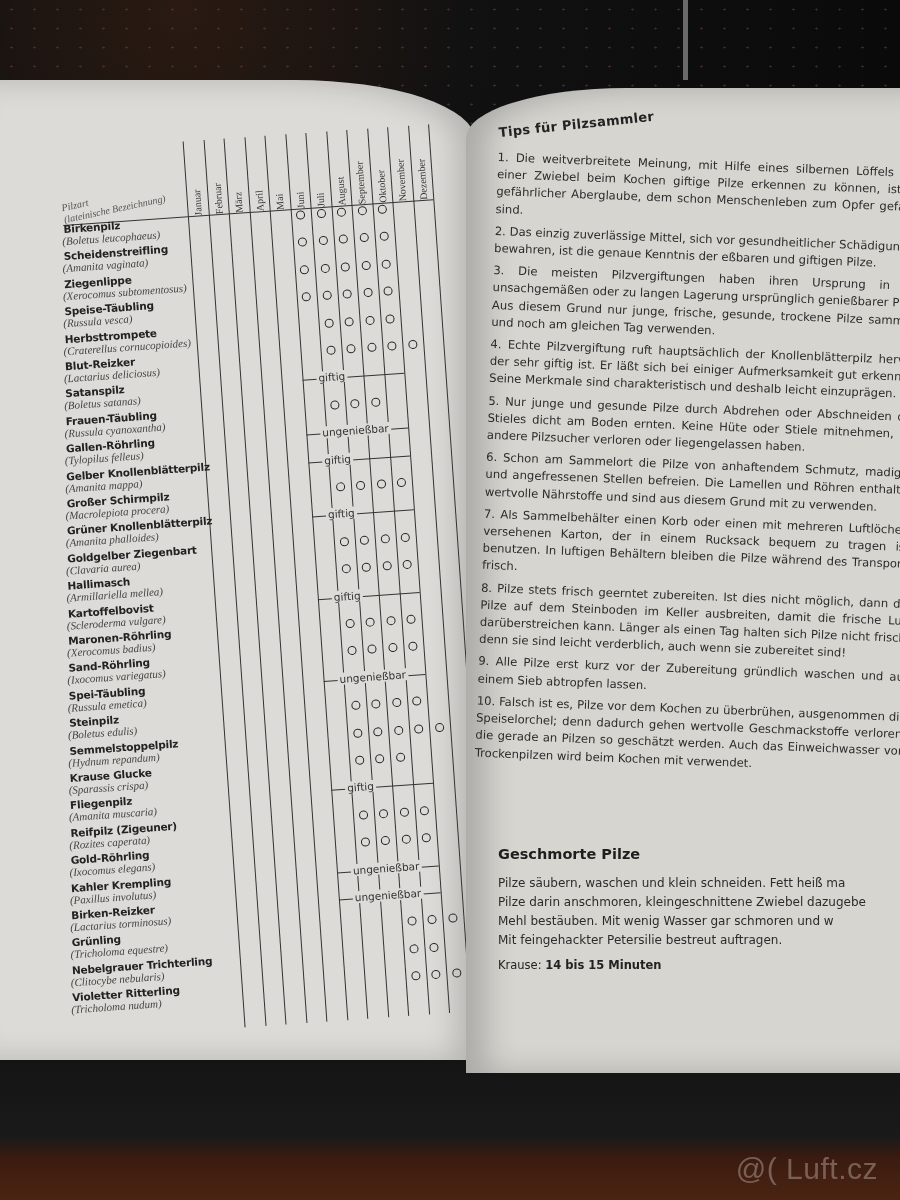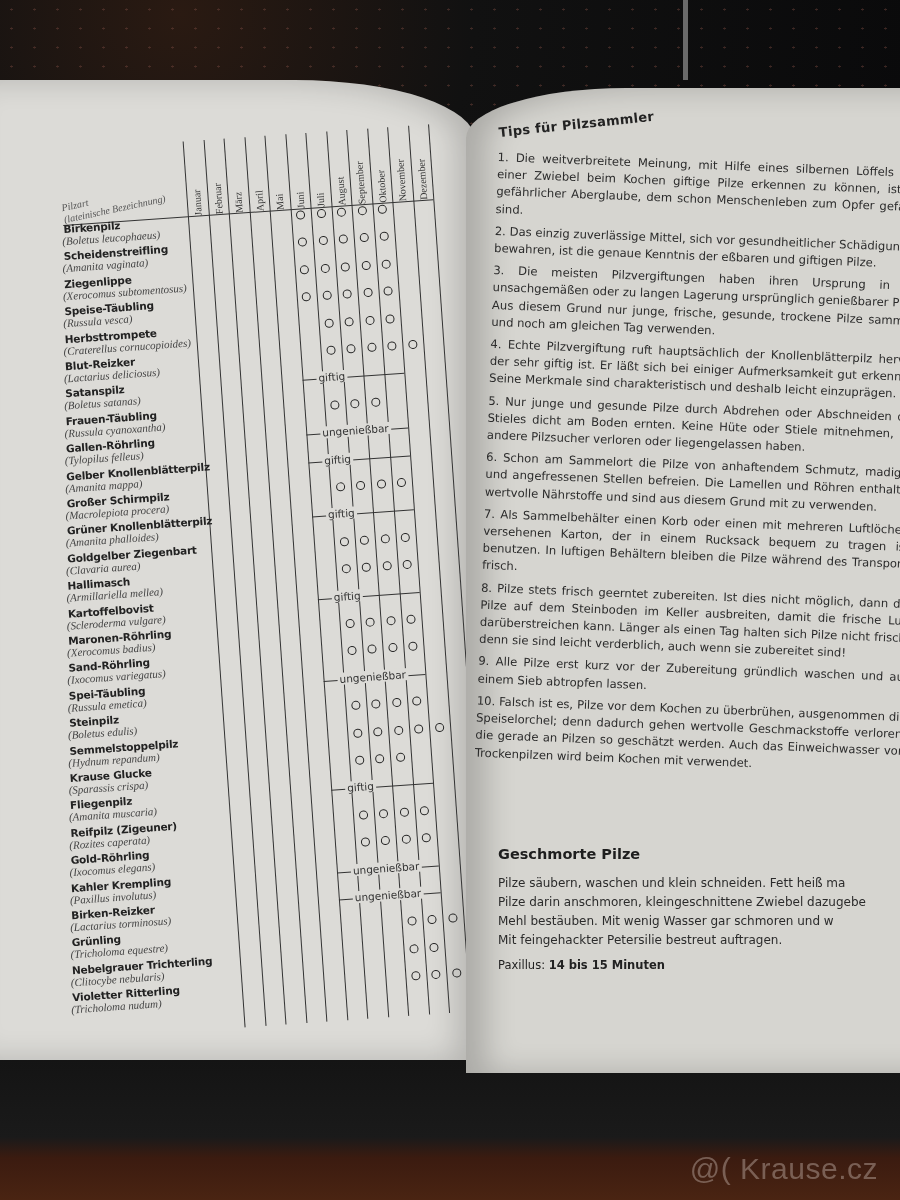--- a/index.html
+++ b/index.html
@@ -334,19 +334,19 @@
   </div>
   <div class="recipe">
     <div class="recipe-title">Geschmorte Pilze</div>
     <div class="recipe-body" id="recipe-lines">
         <div>Pilze säubern, waschen und klein schneiden. Fett heiß ma</div>
         <div>Pilze darin anschmoren, kleingeschnittene Zwiebel dazugebe</div>
         <div>Mehl bestäuben. Mit wenig Wasser gar schmoren und w</div>
         <div>Mit feingehackter Petersilie bestreut auftragen.</div>
       </div>
     <div class="garzeit">
-      <span>Paxillus:</span>
+      <span>Krause:</span>
       <b>14 bis 15 Minuten</b>
     </div>
   </div>
 </div>
 
-<div class="watermark">@( Krause.cz</div>
+<div class="watermark">@( Luft.cz</div>
 
 </body></html>

